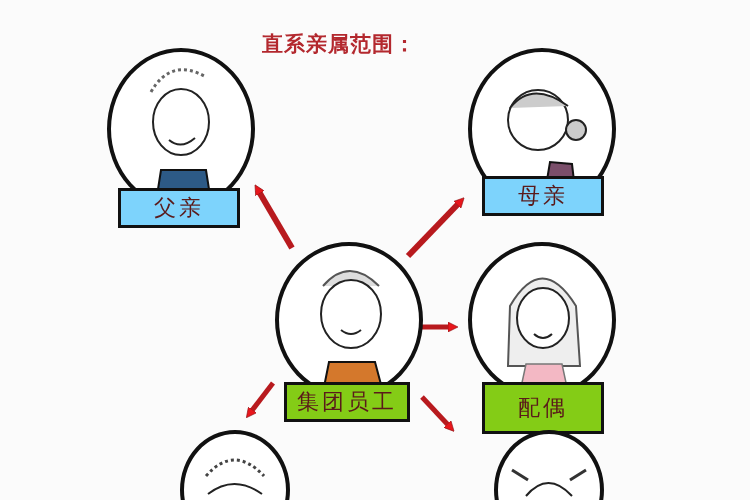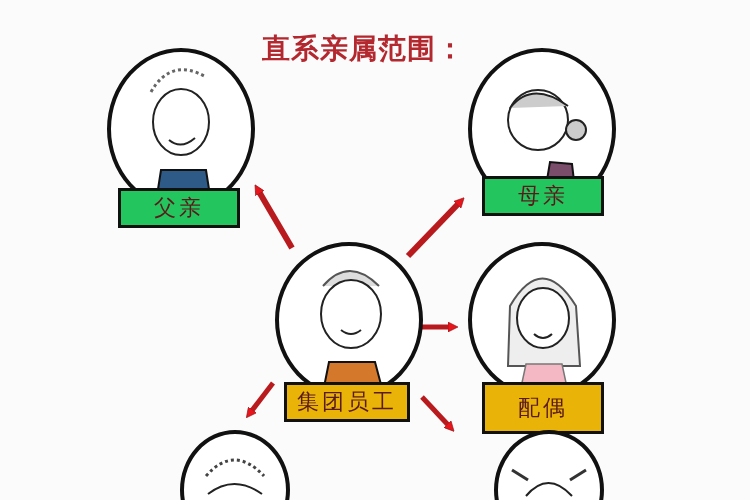--- a/index.html
+++ b/index.html
@@ -1,22 +1,22 @@
 <!DOCTYPE html>
 <html><head>
 <meta charset="utf-8">
 <style>
   html,body{margin:0;padding:0;}
   body{width:750px;height:500px;background:#fbfbfb;position:relative;overflow:hidden;font-family:"DejaVu Sans",sans-serif;}
-  .title{position:absolute;left:262px;top:30px;font-size:28px;font-weight:bold;color:#b3282e;letter-spacing:1px;}
+  .title{position:absolute;left:262px;top:30px;font-size:21px;font-weight:bold;color:#b3282e;letter-spacing:1px;}
   .node{position:absolute;}
   .oval{position:absolute;border:4px solid #111;border-radius:50%;background:#fff;box-sizing:border-box;}
   .label{position:absolute;border:3px solid #111;box-sizing:border-box;display:flex;align-items:center;justify-content:center;font-size:22px;color:#5a1a1a;letter-spacing:3px;}
-  .orange{background:#22c55e;font-family:Liberation Serif, serif;}
-  .pink{background:#eab308;}
+  .orange{background:#7dd3fc;font-family:Liberation Serif, serif;}
+  .pink{background:#84cc16;}
   svg.layer{position:absolute;left:0;top:0;}
 </style>
 </head>
 <body>
 
 <div class="title">直系亲属范围：</div>
 
 <svg class="layer" width="750" height="500">
   <defs>
     <marker id="ah" markerWidth="10" markerHeight="10" refX="4" refY="5" orient="auto" markerUnits="userSpaceOnUse" viewBox="0 0 10 10">

